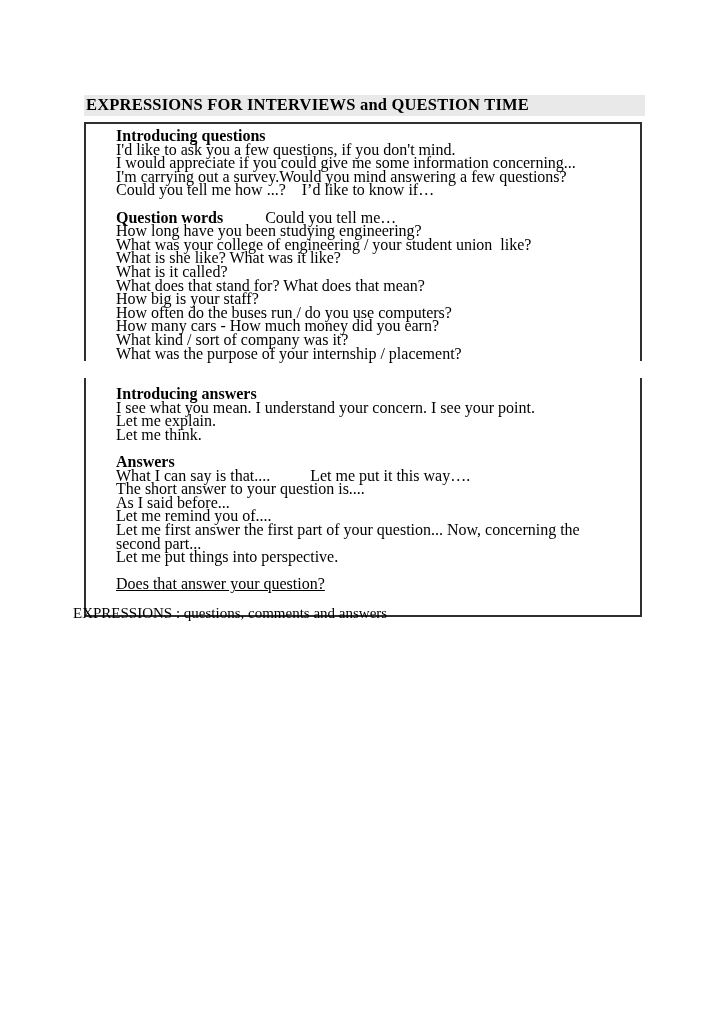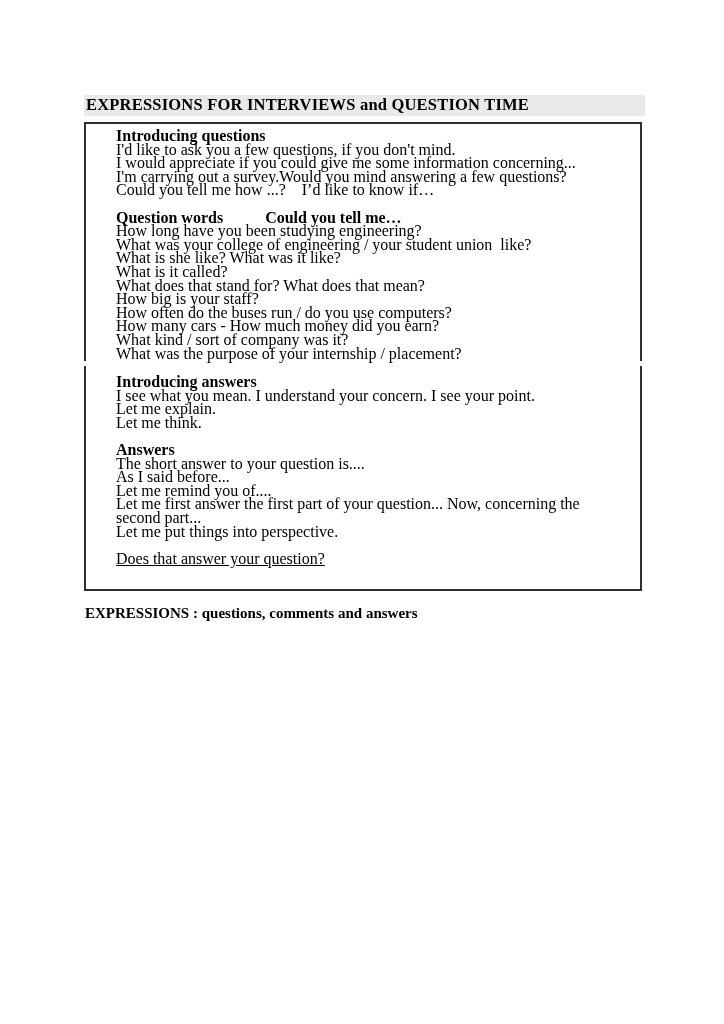--- a/index.html
+++ b/index.html
@@ -45,52 +45,52 @@
     padding: 5px 12px 0 30px;
     font-size: 16px;
     line-height: 13.6px;
   }
   .box-part-1 {
     border-top: 2px solid #2f2f2f;
     padding-bottom: 1px;
   }
   .box-part-2 {
     border-bottom: 2px solid #2f2f2f;
-    margin-top: 5px;
+    margin-top: 17px;
     padding-top: 9px;
     padding-bottom: 24px;
   }
   .section {
     margin: 0 0 13.6px 0;
   }
   .section:last-child {
     margin-bottom: 0;
   }
   .section-heading {
     font-weight: bold;
   }
   .heading-right {
-    font-weight: bold;
+    font-weight: normal;
     margin-left: 42px;
     margin-top: 40px;
   }
   .expr-line {
     white-space: pre-wrap;
   }
   .closing-line {
     margin-top: 10px;
     white-space: pre-wrap;
     text-decoration: underline;
   }
   .bottom-heading {
     position: absolute;
-    left: 85px;
+    left: 73px;
     top: 605px;
     font-size: 15px;
-    font-weight: bold;
+    font-weight: normal;
     white-space: nowrap;
   }
 </style>
 </head>
 <body>
 
 <div class="title-bar">
   <span class="title-text">EXPRESSIONS FOR INTERVIEWS and QUESTION TIME</span>
 </div>
 
@@ -128,20 +128,21 @@
 
     <div class="section">
       <div class="section-heading">Introducing answers</div>
       <div class="expr-line">I see what you mean. I understand your concern. I see your point.</div>
       <div class="expr-line">Let me explain.</div>
       <div class="expr-line">Let me think.</div>
     </div>
 
     <div class="section">
       <div class="section-heading">Answers</div>
+      <div class="expr-line">What I can say is that....          Let me put it this way….</div>
       <div class="expr-line">The short answer to your question is....</div>
       <div class="expr-line">As I said before...</div>
       <div class="expr-line">Let me remind you of....</div>
       <div class="expr-line">Let me first answer the first part of your question... Now, concerning the second part...</div>
       <div class="expr-line">Let me put things into perspective.</div>
     </div>
 
     <div class="closing-line">Does that answer your question?</div>
 
   </div>

